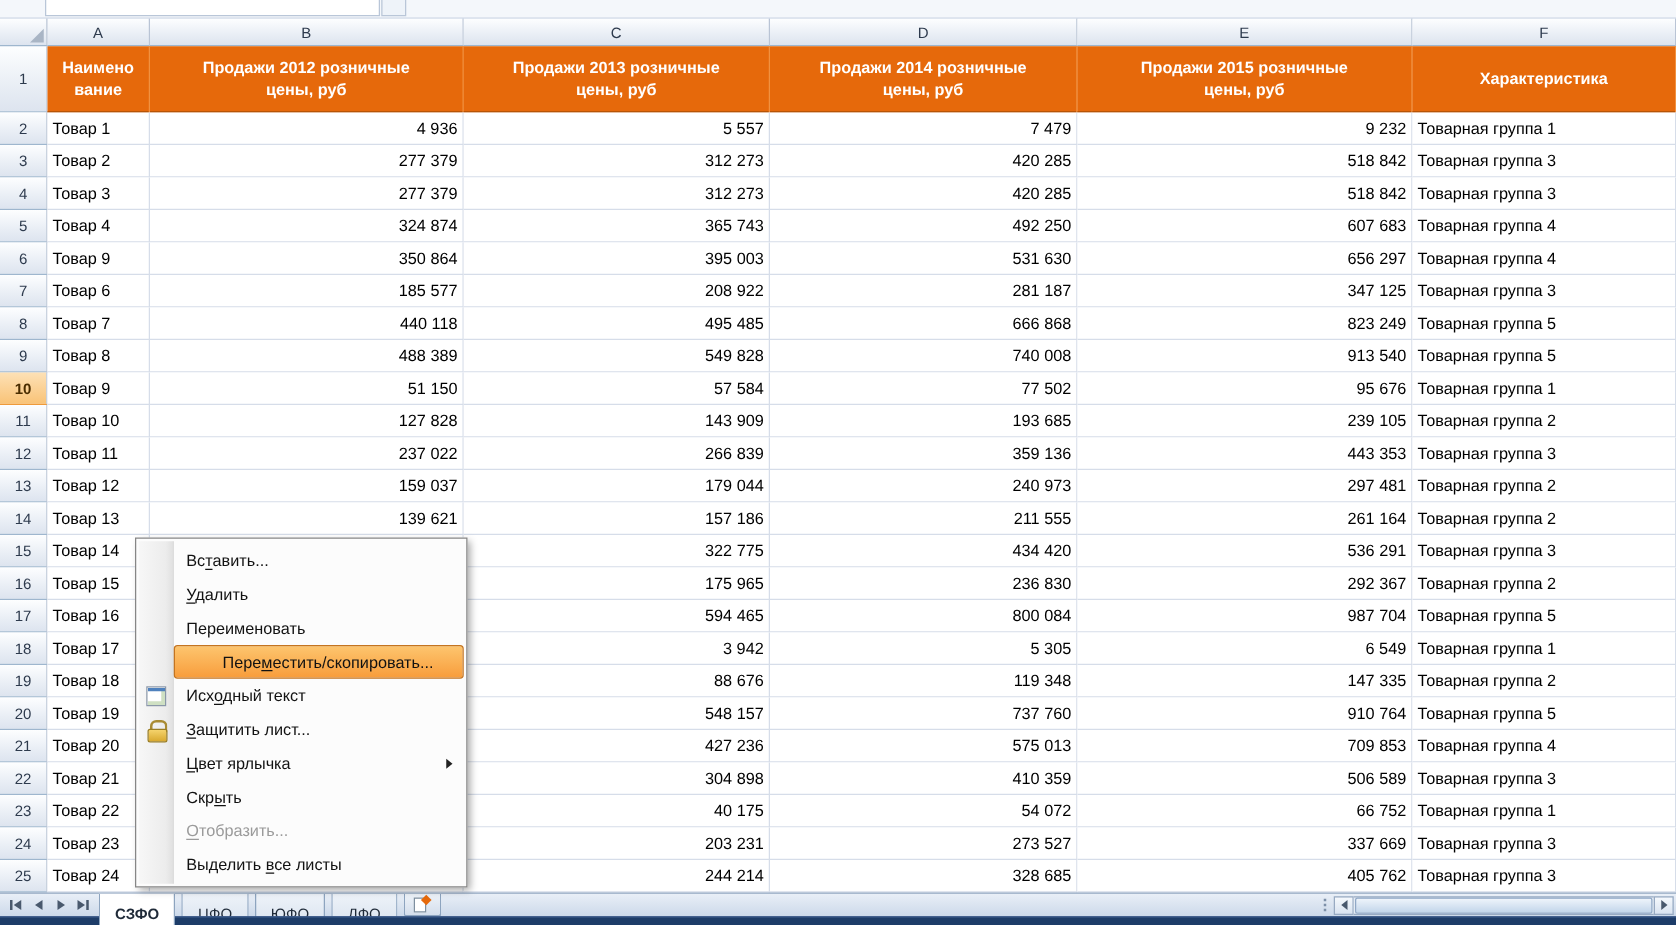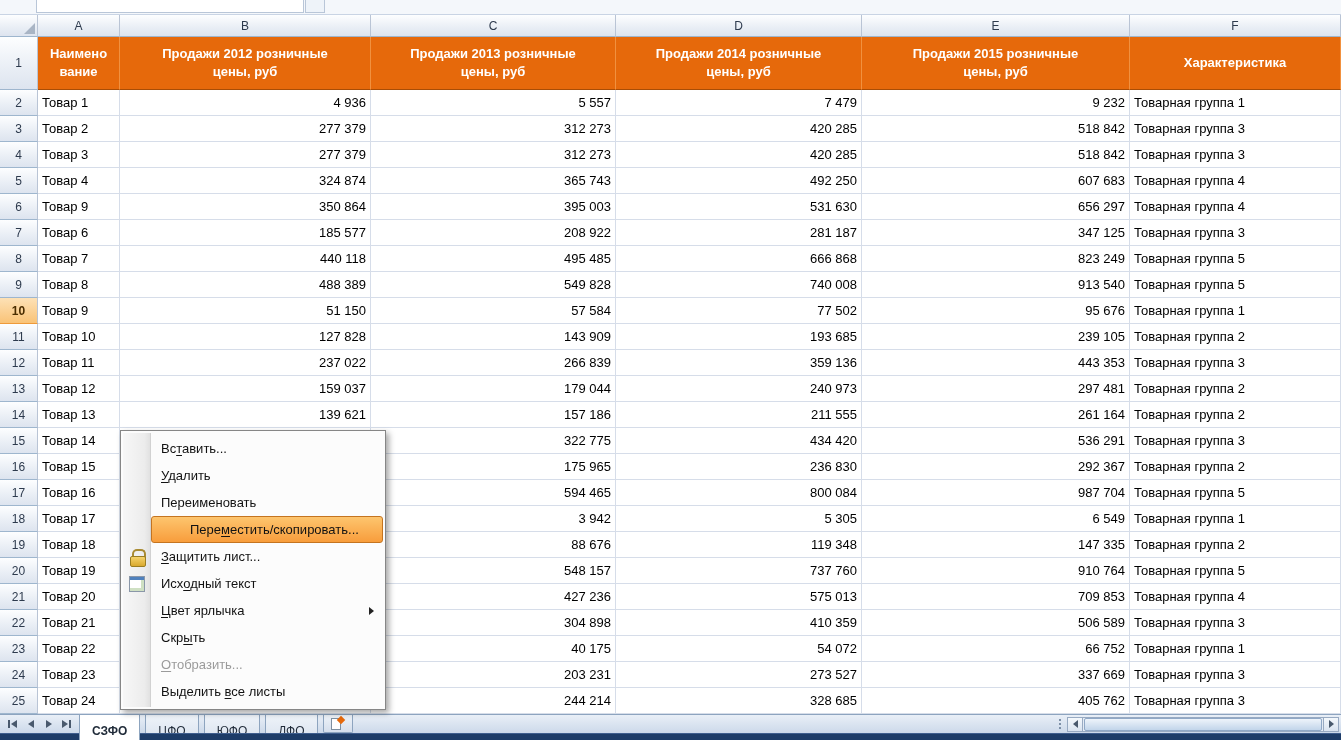--- a/index.html
+++ b/index.html
@@ -34,21 +34,21 @@
     border-right:1px solid #f1913f;border-bottom:1px solid #a84d06;line-height:1.4;overflow:hidden;}
   .hcell span{display:inline-block;}
   .hc0 span{max-width:74px;}
   .hc1 span,.hc2 span,.hc3 span,.hc4 span{max-width:190px;}
   .cell{background:#fff;font-size:13px;color:#000;
     border-right:1px solid #d6dde9;border-bottom:1px solid #d6dde9;
     display:flex;align-items:center;padding:0 4px;white-space:nowrap;overflow:hidden;}
   .cell.num{justify-content:flex-end;}
 
   
-  #context-menu{position:absolute;left:120px;top:430px;width:266px;z-index:10;
+  #context-menu{position:absolute;left:108px;top:430px;width:266px;z-index:10;
     background:#fcfcfc;border:1px solid #868686;box-shadow:3px 3px 6px rgba(0,0,0,.35);
     padding:4px 2px;}
   #context-menu .gutter{position:absolute;left:2px;top:2px;bottom:2px;width:28px;
     background:linear-gradient(90deg,#f7f7f7,#ececec 80%,#e1e1e1);
     border-right:1px solid #d2d2d2;}
   .mi{position:relative;height:27px;display:flex;align-items:center;
     padding-left:38px;font-size:13px;color:#121212;}
   .mi.hl{background:linear-gradient(#fdc56e,#f89d3c);border:1px solid #c47420;
     border-radius:3px;margin-left:28px;}
   .mi.dis{color:#9b9b9b;}
@@ -319,26 +319,26 @@
         <div class="mi">
           <span class="ml"><u>У</u>далить</span>
         </div>
         <div class="mi">
           <span class="ml">Переименовать</span>
         </div>
         <div class="mi hl">
           <span class="ml">Пере<u>м</u>естить/скопировать...</span>
         </div>
         <div class="mi">
+          <span class="mic vba-icon"></span>
+          <span class="ml">Исх<u>о</u>дный текст</span>
+        </div>
+        <div class="mi">
           <span class="mic lock-icon"></span>
           <span class="ml"><u>З</u>ащитить лист...</span>
-        </div>
-        <div class="mi">
-          <span class="mic vba-icon"></span>
-          <span class="ml">Исх<u>о</u>дный текст</span>
         </div>
         <div class="mi">
           <span class="ml"><u>Ц</u>вет ярлычка</span>
           <span class="subarrow"></span>
         </div>
         <div class="mi">
           <span class="ml">Скр<u>ы</u>ть</span>
         </div>
         <div class="mi dis">
           <span class="ml"><u>О</u>тобразить...</span>

